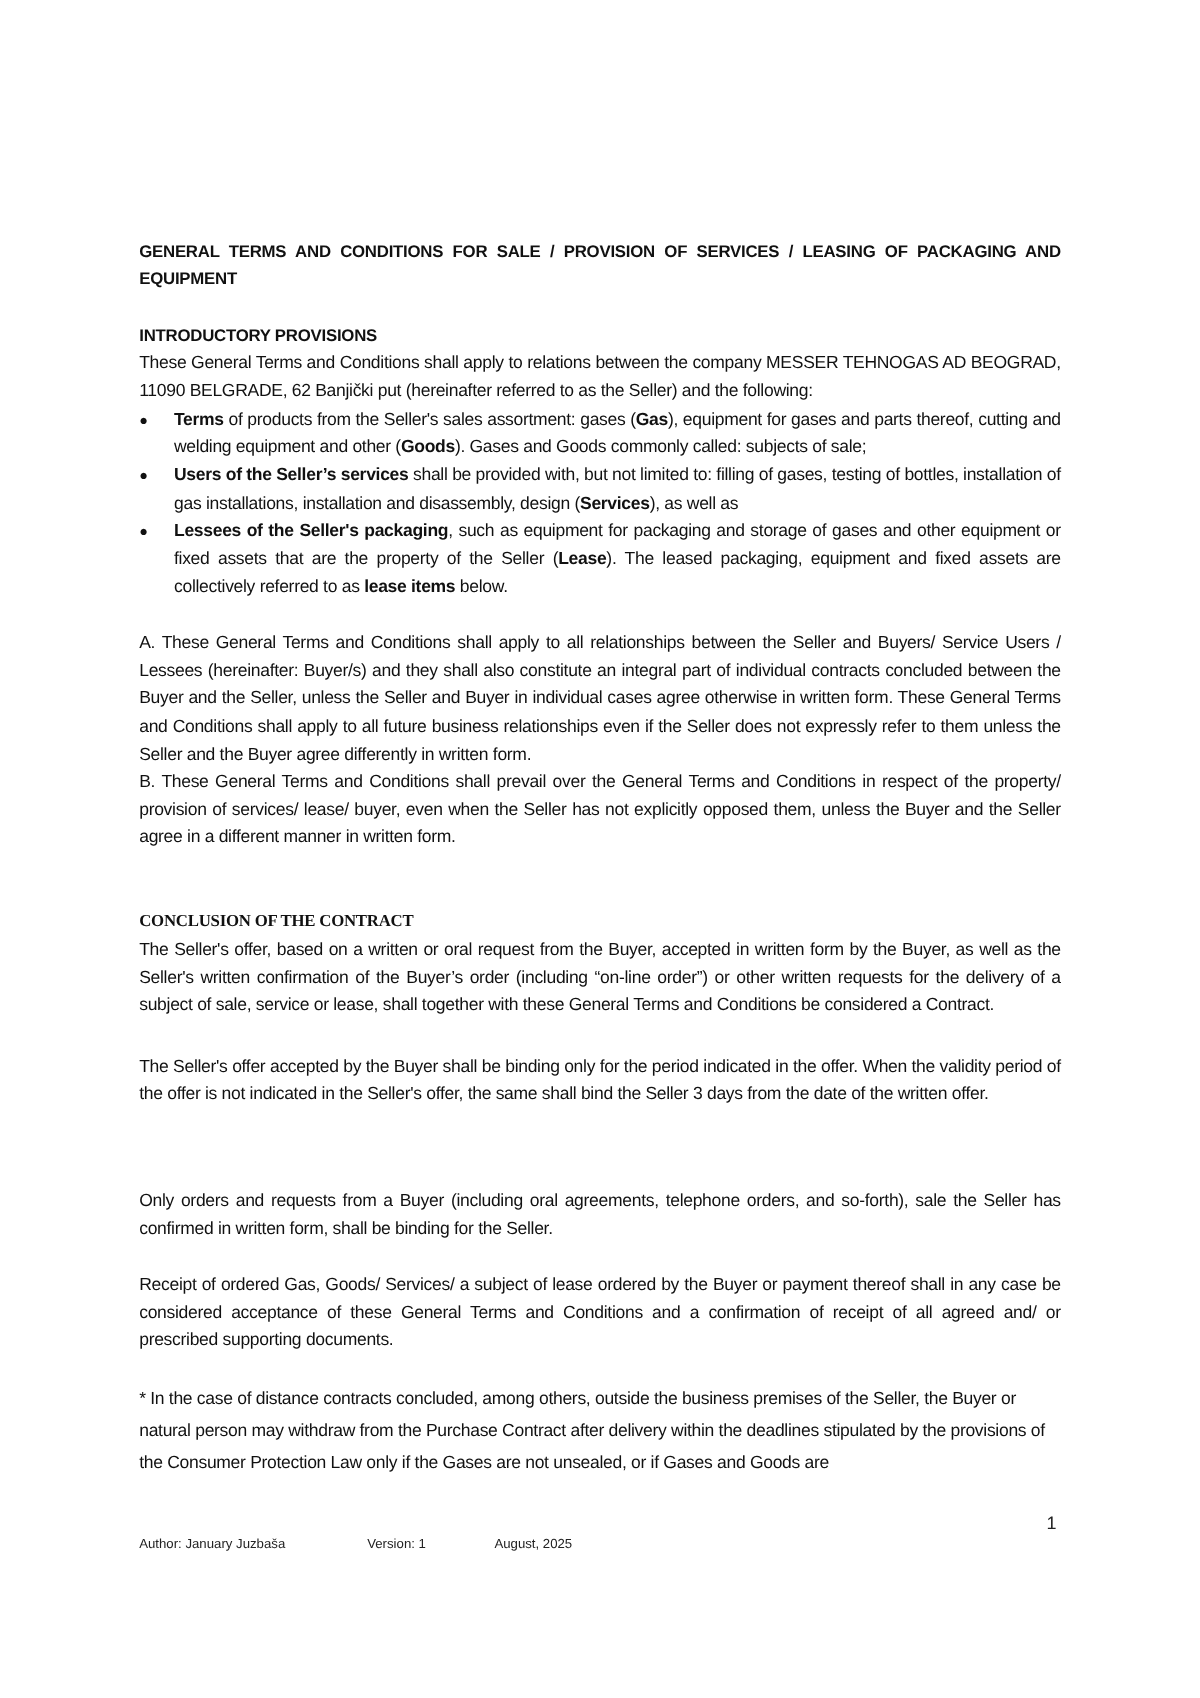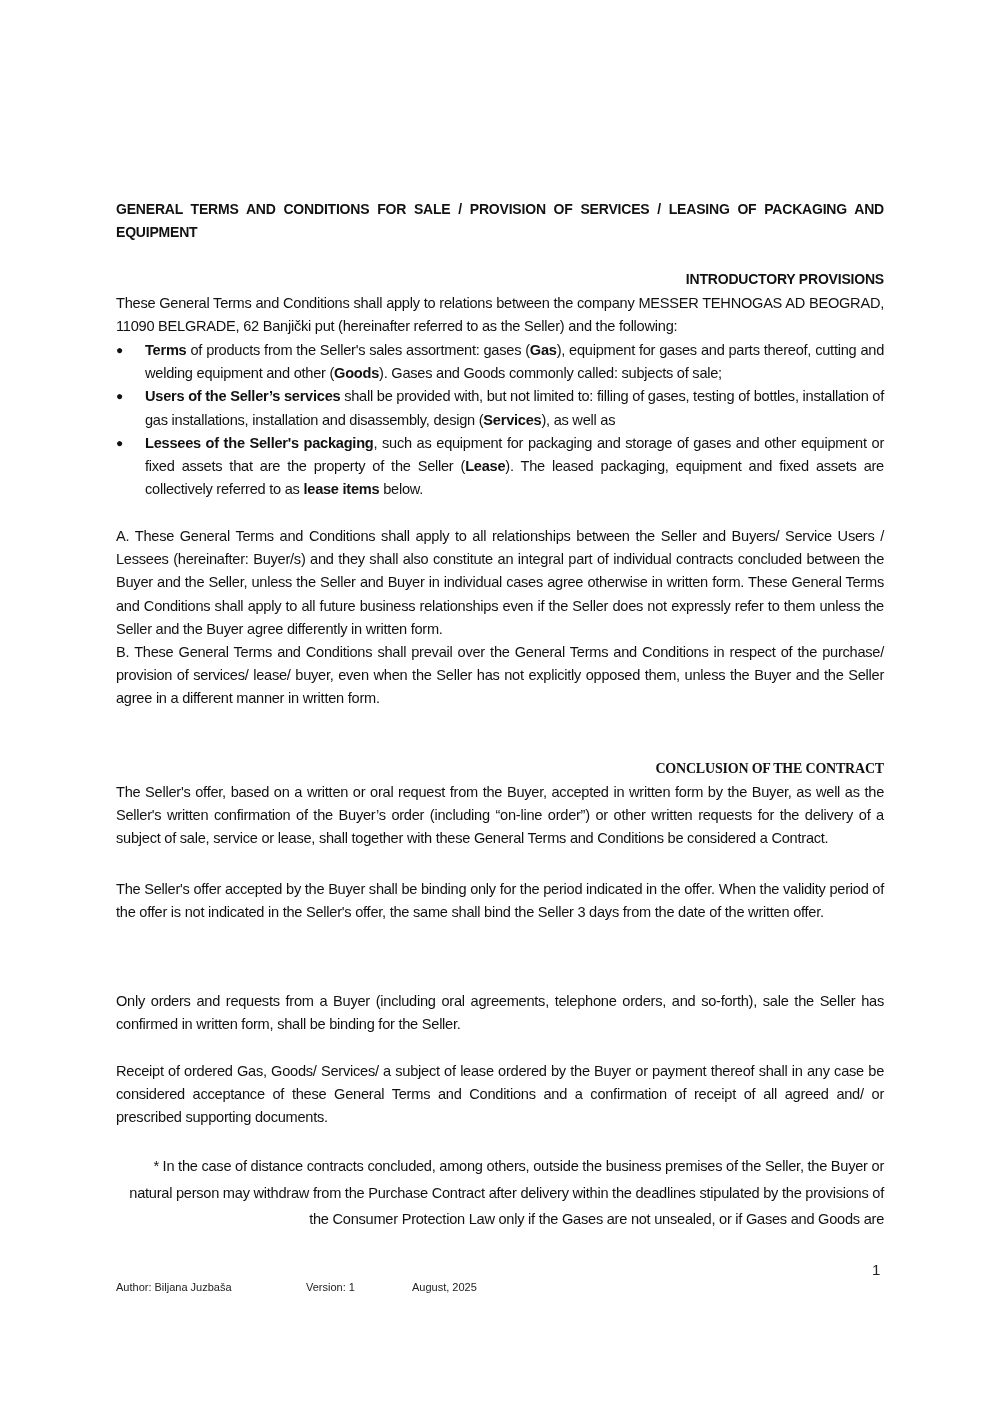--- a/index.html
+++ b/index.html
@@ -1,18 +1,18 @@
 <!DOCTYPE html>
 <html><head>
 <meta charset="utf-8">
 <style>
   html, body { margin: 0; padding: 0; background: #ffffff; }
   body { width: 1000px; height: 1415px; position: relative; overflow: hidden; font-family: "Liberation Sans", sans-serif; color: #111111; }
   .page { position: absolute; left: 116px; top: 0; width: 768px; }
-  .block { position: absolute; left: 0; width: 768px; font-size: 14.6px; line-height: 23.2px; letter-spacing: -0.25px; text-align: right; }
+  .block { position: absolute; left: 0; width: 768px; font-size: 14.6px; line-height: 23.2px; letter-spacing: -0.25px; }
   .justify { text-align: justify; text-align-last: left; }
   .bold { font-weight: bold; }
   .heading { font-weight: bold; font-size: 14px; line-height: 23.2px; letter-spacing: -0.2px; margin-top: 22px; }
   ul.bullets { list-style: none; margin: 0; padding: 0; }
   ul.bullets li { position: relative; padding-left: 29px; }
   ul.bullets li .bullet { position: absolute; left: 0; top: 0; font-size: 12px; }
   .footer { position: absolute; top: 1281px; left: 116px; font-size: 11px; color: #222; }
   .footer span { position: absolute; white-space: nowrap; top: 0; }
   .page-num { position: absolute; left: 872px; top: 1261px; font-size: 15px; color: #222; }
 </style>
@@ -37,35 +37,35 @@
       <span class="bold">Users of the Seller’s services</span><span> shall be provided with, but not limited to: filling of gases, testing of bottles, installation of gas installations, installation and disassembly, design (</span><span class="bold">Services</span><span>), as well as</span>
     </li>
     <li>
       <span class="bullet">●</span>
       <span class="bold">Lessees of the Seller's packaging</span><span>, such as equipment for packaging and storage of gases and other equipment or fixed assets that are the property of the Seller (</span><span class="bold">Lease</span><span>). The leased packaging, equipment and fixed assets are collectively referred to as </span><span class="bold">lease items</span><span> below.</span>
     </li>
   </ul>
 
   <div class="block justify" style="top:525px;">A. These General Terms and Conditions shall apply to all relationships between the Seller and Buyers/ Service Users / Lessees (hereinafter: Buyer/s) and they shall also constitute an integral part of individual contracts concluded between the Buyer and the Seller, unless the Seller and Buyer in individual cases agree otherwise in written form.  These General Terms and Conditions shall apply to all future business relationships even if the Seller does not expressly refer to them unless the Seller and the Buyer agree differently in written form.</div>
 
-  <div class="block justify" style="top:641px;">B. These General Terms and Conditions shall prevail over the General Terms and Conditions in respect of the purchase/ provision of services/ lease/ buyer, even when the Seller has not explicitly opposed them, unless the Buyer and the Seller agree in a different manner in written form.</div>
+  <div class="block justify" style="top:641px;">B. These General Terms and Conditions shall prevail over the General Terms and Conditions in respect of the property/ provision of services/ lease/ buyer, even when the Seller has not explicitly opposed them, unless the Buyer and the Seller agree in a different manner in written form.</div>
 
   <div class="block heading" style="top:735px;font-family:Liberation Serif, serif;">CONCLUSION OF THE CONTRACT</div>
 
   <div class="block justify" style="top:781px;">The Seller's offer, based on a written or oral request from the Buyer, accepted in written form by the Buyer, as well as the Seller's written confirmation of the Buyer’s order (including “on-line order”) or other written requests for the delivery of a subject of sale, service or lease, shall together with these General Terms and Conditions be considered a Contract.</div>
 
   <div class="block justify" style="top:878px;">The Seller's offer accepted by the Buyer shall be binding only for the period indicated in the offer. When the validity period of the offer is not indicated in the Seller's offer, the same shall bind the Seller 3 days from the date of the written offer.</div>
 
   <div class="block justify" style="top:990px;">Only orders and requests from a Buyer (including oral agreements, telephone orders, and so-forth), sale the Seller has confirmed in written form, shall be binding for the Seller.</div>
 
   <div class="block justify" style="top:1060px;">Receipt of ordered Gas, Goods/ Services/ a subject of lease ordered by the Buyer or payment thereof shall in any case be considered acceptance of these General Terms and Conditions and a confirmation of receipt of all agreed and/ or prescribed supporting documents.</div>
 
   <div class="block" style="top:1153px; line-height:26.5px;">* In the case of distance contracts concluded, among others, outside the business premises of the Seller, the Buyer or natural person may withdraw from the Purchase Contract after delivery within the deadlines stipulated by the provisions of the Consumer Protection Law only if the Gases are not unsealed, or if Gases and Goods are</div>
 
 </div>
 
 <div class="page-num">1</div>
 
 <div class="footer">
-  <span style="left:0;">Author: Biljana Juzbaša</span>
+  <span style="left:0;">Author: January Juzbaša</span>
   <span style="left:190px;">Version: 1</span>
   <span style="left:296px;">August, 2025</span>
 </div>
 
 </body></html>

